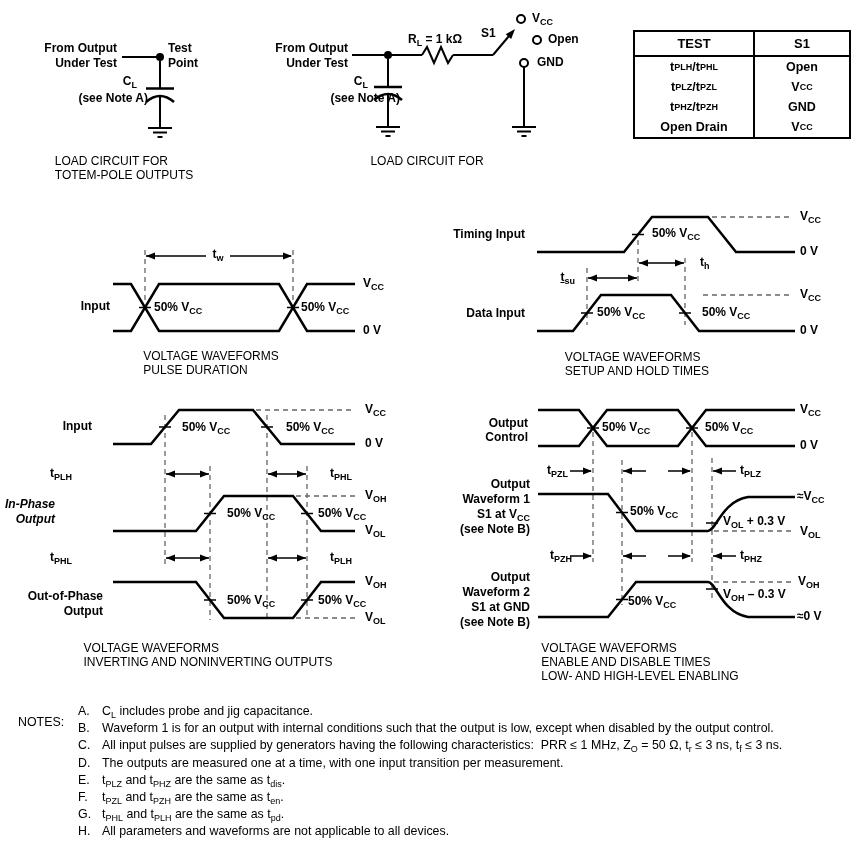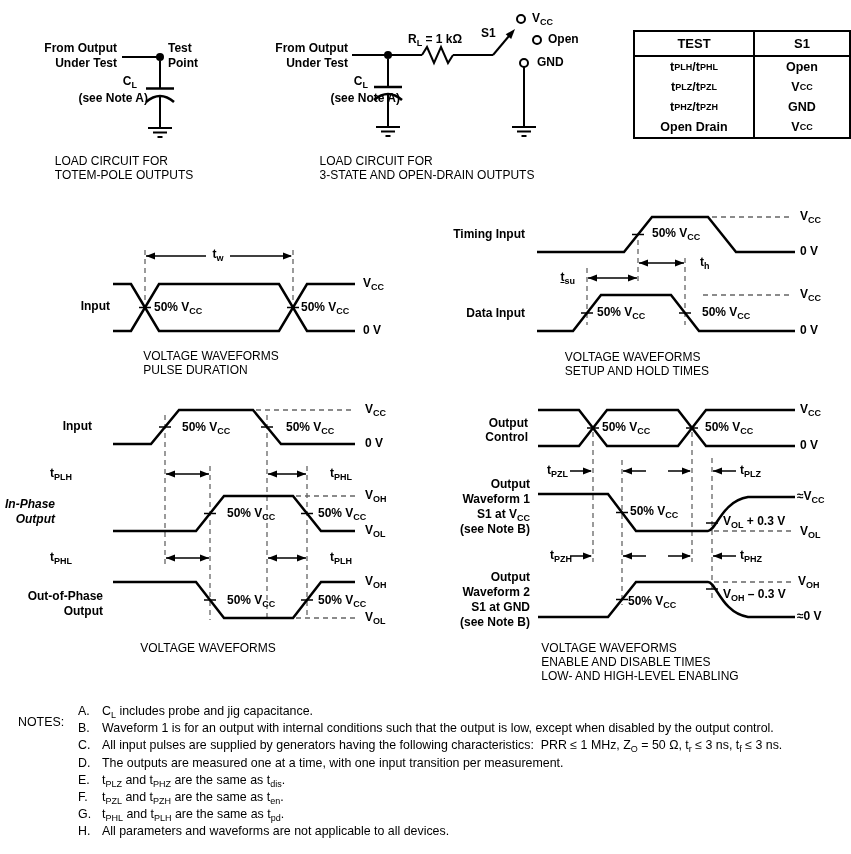--- a/index.html
+++ b/index.html
@@ -210,21 +210,20 @@
       </div>
   <div class="lbl" style="left:408px;top:33px;">R<sub>L</sub> = 1 kΩ</div>
   <div class="lbl" style="left:481px;top:27px;">S1</div>
   <div class="lbl" style="left:532px;top:12px;">V<sub>CC</sub></div>
   <div class="lbl" style="left:548px;top:33px;">Open</div>
   <div class="lbl" style="left:537px;top:56px;">GND</div>
   <div class="lbl rt" style="right:483px;top:75px;">C<sub>L</sub></div>
   <div class="lbl rt" style="right:451px;top:92px;">(see Note A)</div>
   <div class="caption" style="left:427px;top:154px;">
         <div>LOAD CIRCUIT FOR</div>
-        <div>3-STATE AND OPEN-DRAIN OUTPUTS</div>
       </div>
 </div>
 
 <div id="s1table">
   <div class="cell hcell c1">TEST</div>
   <div class="cell hcell">S1</div>
   <div class="cell c1">t<sub>PLH</sub>/t<sub>PHL</sub></div>
   <div class="cell">Open</div>
   <div class="cell c1">t<sub>PLZ</sub>/t<sub>PZL</sub></div>
   <div class="cell">V<sub>CC</sub></div>
@@ -286,20 +285,21 @@
   <div class="lbl rt" style="right:779px;top:551px;">t<sub>PHL</sub></div>
   <div class="lbl" style="left:330px;top:551px;">t<sub>PLH</sub></div>
   <div class="lbl" style="left:365px;top:403px;">V<sub>CC</sub></div>
   <div class="lbl" style="left:365px;top:437px;">0 V</div>
   <div class="lbl" style="left:365px;top:489px;">V<sub>OH</sub></div>
   <div class="lbl" style="left:365px;top:524px;">V<sub>OL</sub></div>
   <div class="lbl" style="left:365px;top:575px;">V<sub>OH</sub></div>
   <div class="lbl" style="left:365px;top:611px;">V<sub>OL</sub></div>
   <div class="caption" style="left:208px;top:641px;">
         <div>VOLTAGE WAVEFORMS</div>
+        <div>INVERTING AND NONINVERTING OUTPUTS</div>
       </div>
 </div>
 
 <div>
   <div class="lbl rt" style="right:323px;top:416px;line-height:14px;">
         <div>Output</div>
         <div>Control</div>
       </div>
   <div class="lbl rt ml" style="right:321px;top:477px;">
         <div>Output</div>

